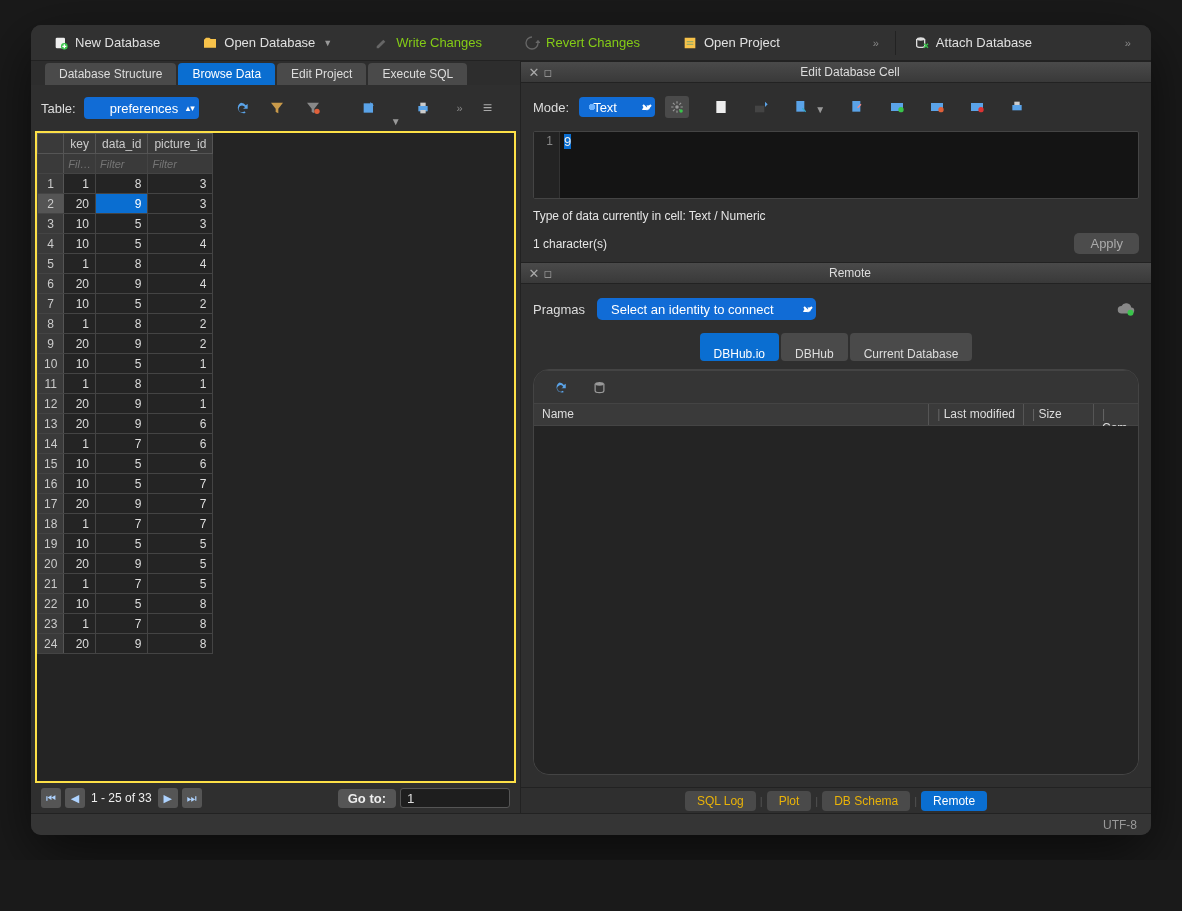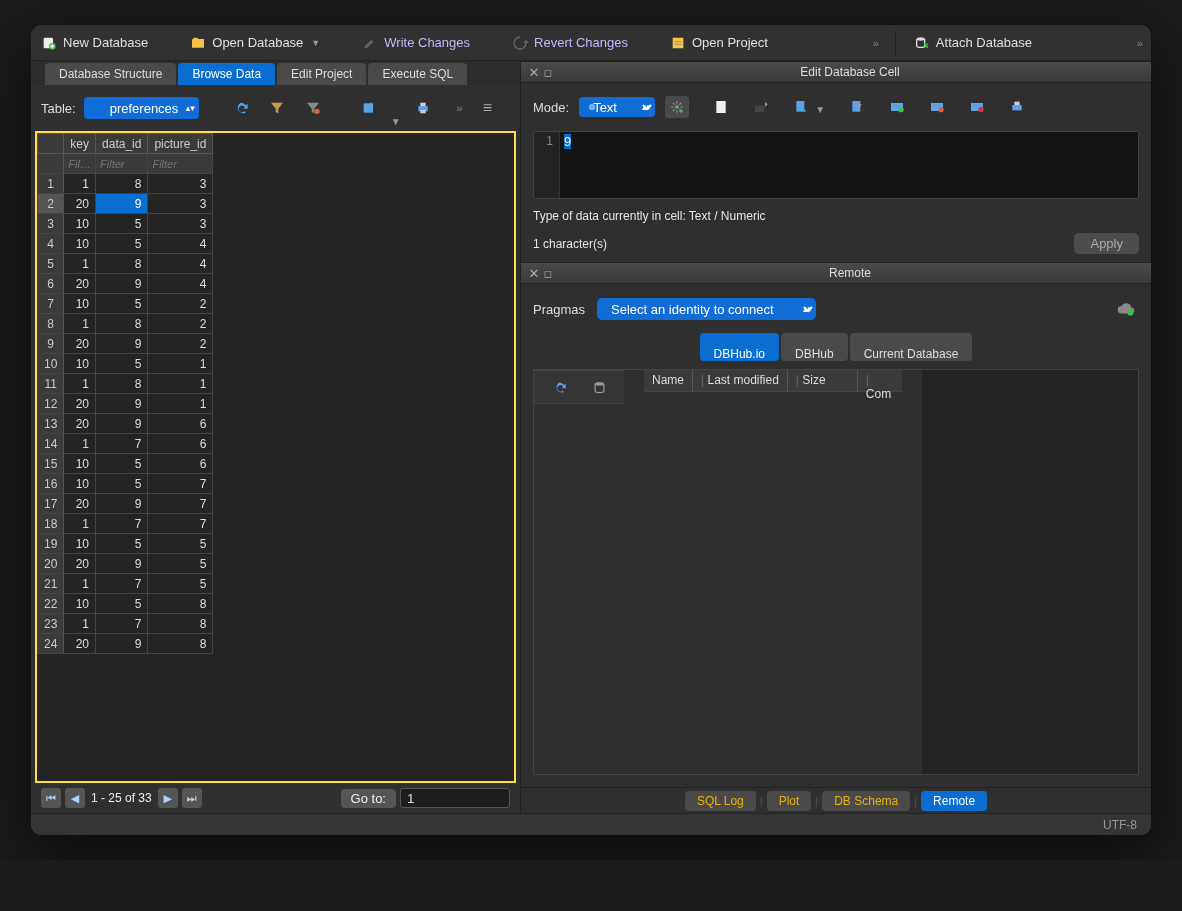--- a/index.html
+++ b/index.html
@@ -5,23 +5,23 @@
   * { box-sizing: border-box; margin: 0; padding: 0; }
   body { background: #1a1a1a; font-family: -apple-system, "Helvetica Neue", Arial, sans-serif; font-size: 13px; color: #ccc; }
   .window { width: 1120px; height: 810px; margin: 25px auto; background: #2f2f2f; border-radius: 10px; overflow: hidden; display: flex; flex-direction: column; box-shadow: 0 20px 60px rgba(0,0,0,0.6); }
   .titlebar { height: 28px; background: #353535; display: flex; align-items: center; padding: 0 12px; border-bottom: 1px solid #222; }
   .traffic { display: flex; gap: 8px; }
   .dot { width: 12px; height: 12px; border-radius: 50%; }
   .dot.red { background: #ff5f57; } .dot.yellow { background: #febc2e; } .dot.green { background: #28c840; }
   .title-text { flex: 1; text-align: center; font-weight: 600; color: #ddd; display:flex; align-items:center; justify-content:center; gap:6px;}
   .db-ico { width:14px; height:14px; }
 
-  .toolbar { height: 36px; background: #313131; display: flex; align-items: center; gap: 4px; padding: 0 0; border-bottom: 1px solid #222; }
+  .toolbar { height: 36px; background: #313131; display: flex; align-items: center; gap: 4px; padding: 0 12px; border-bottom: 1px solid #222; }
   .tool-btn { display: flex; align-items: center; gap: 6px; padding: 4px 10px; color: #e0e0e0; cursor: pointer; border-radius: 3px; }
-  .tool-btn.disabled { color: #c4b5fd; }
+  .tool-btn.disabled { color: #84cc16; }
   .tool-ico { width: 16px; height: 16px; }
   .tool-spacer { flex: 0 0 14px; }
   .arrows { margin-left:auto; color:#888; font-size:11px; padding: 0 8px;}
   .tool-sep { width: 1px; height: 24px; background: #222; margin: 0 4px; }
 
   .content { flex: 1; display: flex; min-height: 0; }
   .left-pane { width: 490px; display: flex; flex-direction: column; border-right: 1px solid #222; }
   .right-pane { flex: 1; display: flex; flex-direction: column; min-width: 0; }
 
   .tabs { display: flex; background: #2d2d2d; height: 24px; font-size: 12px; }
@@ -48,21 +48,21 @@
   table.grid td.rownum { background: #3a3a3a; color:#ccc; text-align:center; width:20px; border-right:1px solid #555;}
   table.grid td.selected-cell { background: #0a6ed1; color:#fff; }
   table.grid tr.filter-row td { background:#3a3a3a; padding:0;}
   table.grid tr.filter-row input { width:100%; background:transparent; border:none; color:#888; font-style:italic; padding:2px 4px; font-size:11px;}
   .col-key { width:30px;} .col-data { width:50px;} .col-pic { width:60px;}
 
   .paginator { height: 30px; display: flex; align-items: center; gap: 4px; padding: 0 10px; background:#2f2f2f;}
   .page-btn { width:20px; height:20px; background:#555; border-radius:3px; display:flex; align-items:center; justify-content:center; color:#aed3ff; cursor:pointer; font-size:11px;}
   .page-text { color:#eee; font-size:12px; padding: 0 2px;}
   .pag-spacer { flex:1; }
-  .goto-btn { background:#555; border-radius:4px; padding: 2px 10px; color:#eee;}
+  .goto-btn { background:#555; border-radius:4px; padding: 2px 10px; color:#eee;font-weight:bold;}
   .goto-input { background:#1e1e1e; border:1px solid #555; color:#ddd; width:110px; height:20px; padding:0 6px; border-radius:3px;}
 
   .panel-header { height: 22px; background: linear-gradient(#4a4a4a,#393939); display:flex; align-items:center; padding:0 6px; border-top:1px solid #222; border-bottom:1px solid #222;}
   .panel-header .hdr-icon { width:14px; text-align:center; color:#aaa; cursor:pointer;}
   .panel-title { flex:1; text-align:center; font-size:12px; color:#ddd;}
 
   .edit-cell-body { padding: 10px 12px 8px; display:flex; flex-direction:column; gap:10px;}
   .mode-row { display:flex; align-items:center; gap:10px; height:28px;}
   .mode-select { background:#116cd6; color:#fff; border:none; border-radius:4px; padding:2px 22px 2px 10px; font-size:13px; height:20px;}
   .gear-btn { width:24px; height:22px; background:#4a4a4a; border-radius:3px; display:flex; align-items:center; justify-content:center; cursor:pointer;}
@@ -74,21 +74,21 @@
   .editor-text .caret { background:#0a6ed1; }
   .info-line { font-size:12px; color:#e5e5e5;}
   .apply-row { display:flex; align-items:center; justify-content:space-between;}
   .apply-btn { background:#4c4c4c; color:#aaa; border-radius:5px; padding:3px 16px; font-size:13px;}
 
   .remote-body { padding: 12px; display:flex; flex-direction:column; gap:12px; flex:1;}
   .identity-row { display:flex; align-items:center; gap:12px;}
   .identity-select-wrap { position:relative;}
   .identity-select { background:#116cd6; color:#fff; border:none; border-radius:5px; padding:3px 26px 3px 10px; font-size:13px; height:22px;}
   .cloud-btn { margin-left:auto; width:26px; height:26px; display:flex; align-items:center; justify-content:center;}
-  .remote-frame { border:1px solid #444; border-radius:0; flex:1; display:flex; flex-direction:row; overflow:hidden;gap:20px;}
+  .remote-frame { border:1px solid #444; border-radius:16px; flex:1; display:flex; flex-direction:column; overflow:hidden;}
   .remote-tabs { display:flex; justify-content:center; background:#2f2f2f; height:24px; gap:0; margin-top:-1px;}
   .remote-tab { background:#4a4a4a; color:#ddd; padding:14px 14px; font-size:12px; border-radius:4px; margin:0 1px; cursor:pointer;}
   .remote-tab.active { background:#0a6ed1; color:#fff;}
   .remote-toolbar { height:34px; display:flex; align-items:center; gap:18px; padding:0 14px; background:#353535; border-top:1px solid #444; border-bottom:1px solid #444;}
   .remote-table-header { height:22px; display:flex; background:#3a3a3a; border-bottom:1px solid #444; font-size:12px; color:#ddd;}
   .rth { padding:3px 8px; border-right:1px solid #555;}
   .remote-table-header .rth:first-child { flex: 1; border-left:none;}
   .remote-table-header .sep { color:#666;}
   .remote-list { flex:1; background:#242424;}
 

